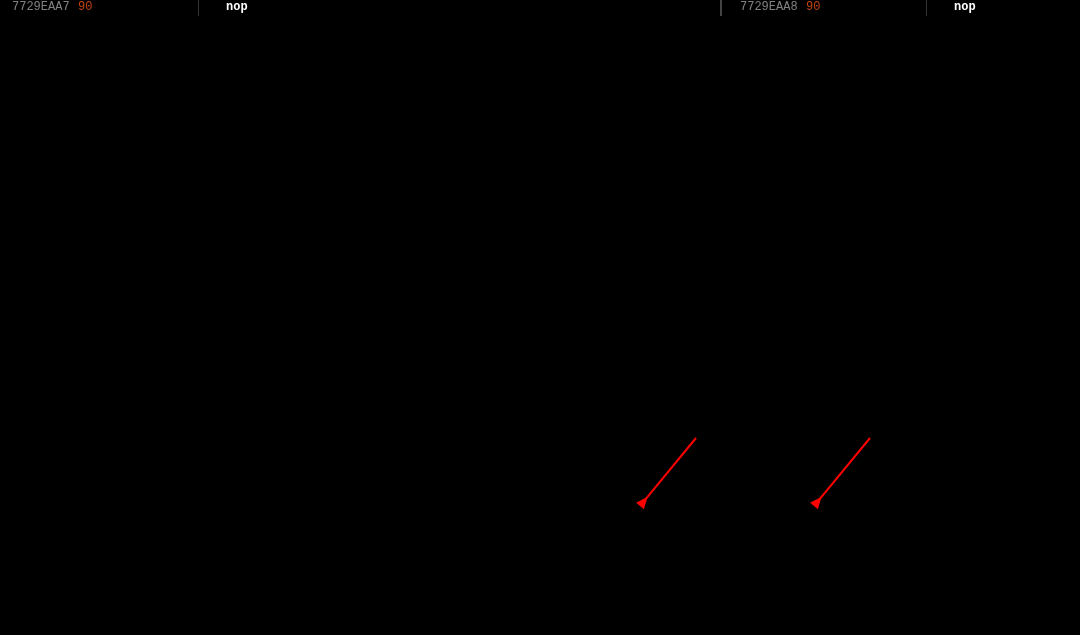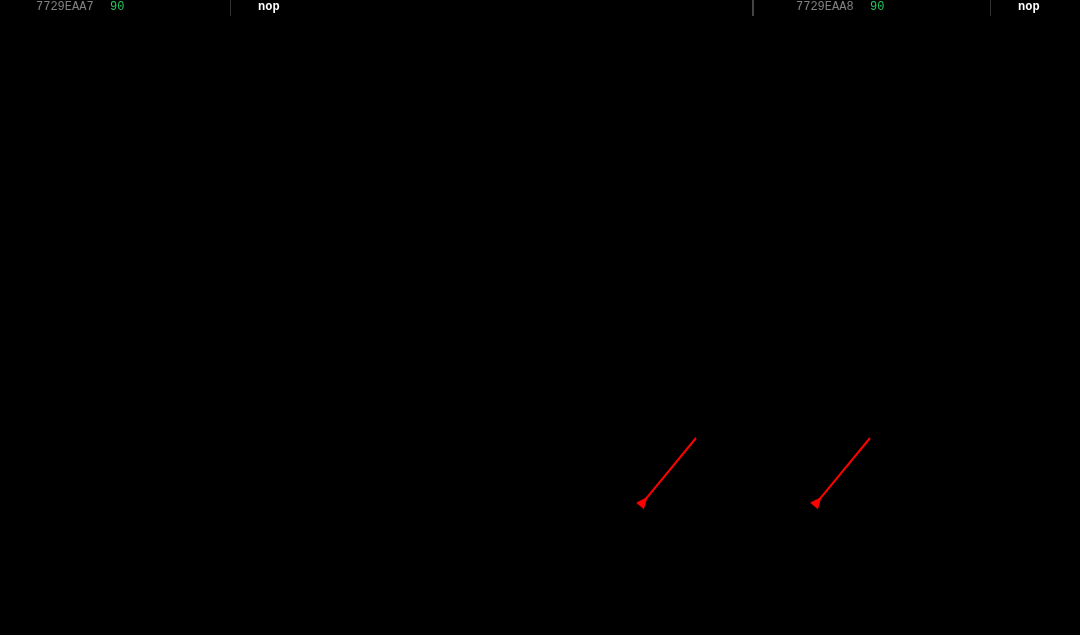--- a/index.html
+++ b/index.html
@@ -12,43 +12,42 @@
     overflow: hidden;
   }
   .container {
     display: flex;
     width: 1080px;
     height: 635px;
     position: relative;
   }
   .col-addr {
     width: 70px;
-    padding-left: 4px;
-    margin-left: 32px;
+    padding-left: 12px;
   }
   .col-bytes {
     width: 128px;
     padding-left: 8px;
   }
   .col-disasm {
     width: 518px;
     padding-left: 4px;
   }
   .col-comment {
     flex: 1;
     padding-left: 6px;
     border-left: 2px solid #444;
   }
   .row {
     display: flex;
     height: 15.5px;
     white-space: pre;
   }
   .addr { color: #808080; }
-  .bytes { color: #22c55e; }
+  .bytes { color: #c2410c; }
   .mnemonic-white { color: #ffffff; font-weight: bold; padding-left: 20px; }
   .comment { color: #c0c0c0; }
   .arrow {
     position: absolute;
     pointer-events: none;
   }
   .arrow svg line { stroke: #ff0000; stroke-width: 2; }
   .arrow svg polygon { fill: #ff0000; }
   .col-bracket{
     width: 4px;

